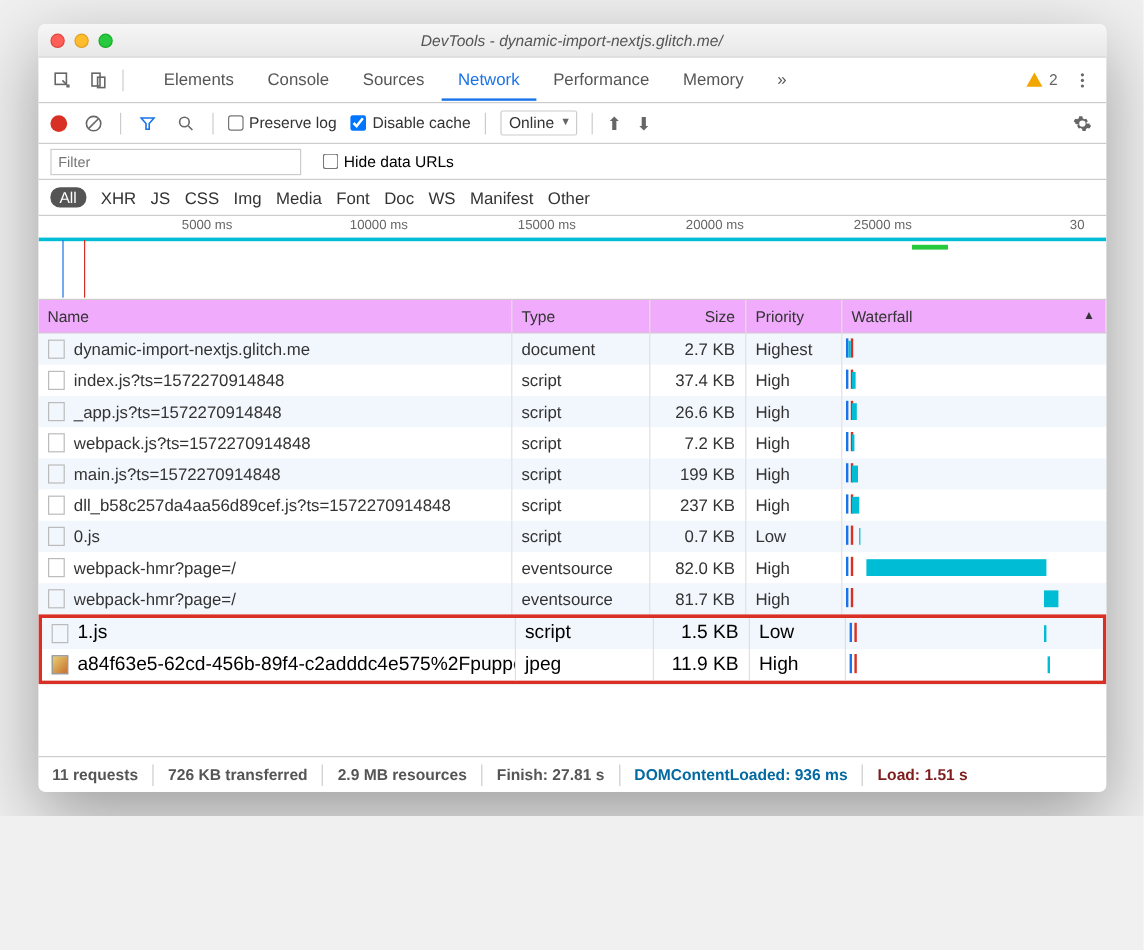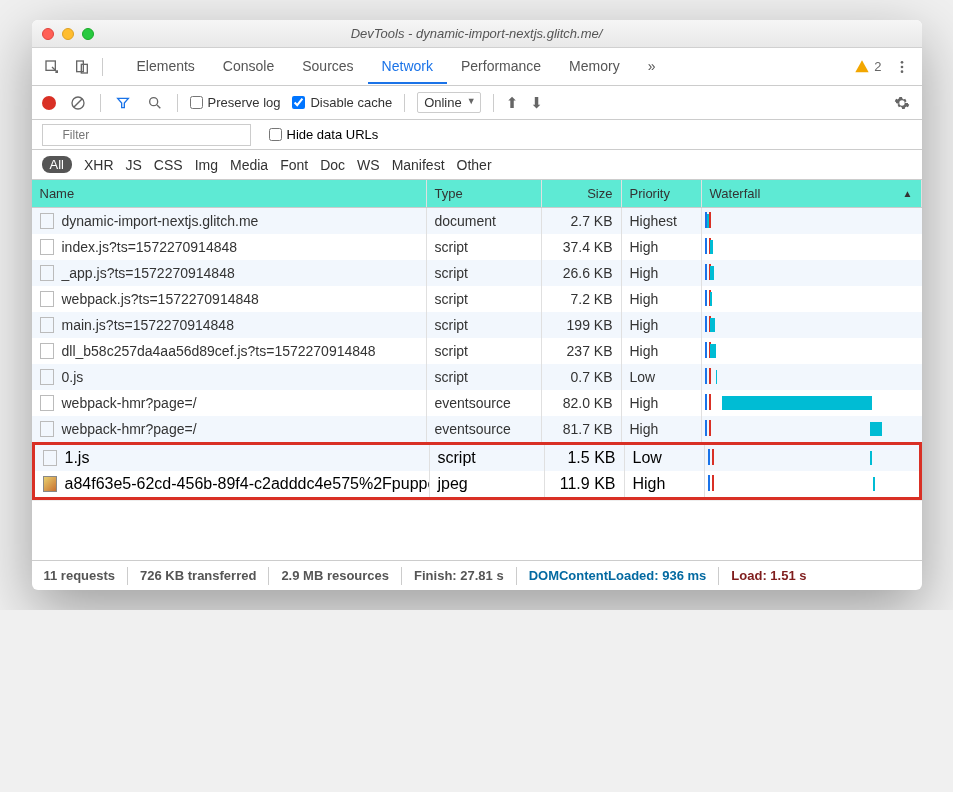--- a/index.html
+++ b/index.html
@@ -21,30 +21,30 @@
 .tabs-right { margin-left: auto; display: flex; align-items: center; gap: 10px; color: #666; }
 .warn { display: flex; align-items: center; gap: 4px; font-size: 13px; }
 .toolbar { height: 34px; border-bottom: 1px solid #ccc; display: flex; align-items: center; padding: 0 10px; gap: 12px; font-size: 13px; color: #333; }
 .rec-dot { width: 14px; height: 14px; border-radius: 50%; background: #d93025; }
 .sep { width: 1px; height: 18px; background: #ccc; }
 .cb { display: inline-flex; align-items: center; gap: 5px; }
 .cb input { width: 13px; height: 13px; }
 .select-wrap { border: 1px solid #ccc; padding: 2px 18px 2px 6px; border-radius: 2px; position: relative; background: #fff; }
 .select-wrap::after { content: "▼"; position: absolute; right: 4px; top: 3px; font-size: 9px; color: #666; }
 .filter-row { height: 30px; border-bottom: 1px solid #ccc; display: flex; align-items: center; gap: 18px; padding: 0 10px; font-size: 13px; }
-.filter-input { width: 209px; height: 22px; border: 1px solid #ccc; padding: 0 20px; font-size: 12px; color: #999; }
+.filter-input { width: 209px; height: 22px; border: 1px solid #ccc; padding: 0 6px; font-size: 12px; color: #999; }
 .type-row { height: 30px; border-bottom: 1px solid #ccc; display: flex; align-items: center; gap: 12px; padding: 0 10px; font-size: 14px; color: #333; }
 .type-chip { background: #555; color: #fff; padding: 1px 8px; border-radius: 8px; font-size: 13px; }
 .timeline { height: 70px; border-bottom: 1px solid #ccc; position: relative; font-size: 11px; color: #666; overflow: hidden; }
 .tl-ticks { position: absolute; top: 2px; left: 0; right: 0; display: flex; }
 .tl-tick { position: absolute; }
 .tl-body { position: absolute; top: 18px; left: 0; right: 0; bottom: 0; }
 .tl-line { position: absolute; top: 2px; width: 1px; height: 48px; }
 .tl-bar { position: absolute; top: 0; height: 3px; background: #00bcd4; }
-.table-header { height: 28px; border-bottom: 1px solid #ccc; display: flex; font-size: 13px; color: #333; background: #5eead4; }
+.table-header { height: 28px; border-bottom: 1px solid #ccc; display: flex; font-size: 13px; color: #333; background: #f0abfc; }
 .th { padding: 5px 8px; border-right: 1px solid #e0e0e0; display: flex; align-items: center; }
 .col-name { width: 395px; }
 .col-type { width: 115px; }
 .col-size { width: 80px; text-align: right; justify-content: flex-end; }
 .col-priority { width: 80px; }
 .col-waterfall { flex: 1; display: flex; align-items: center; }
 .table-body { font-size: 14px; color: #333; }
 .tr { height: 26px; display: flex; align-items: center; }
 .tr:nth-child(odd) { background: #f2f7fd; }
 .tr:nth-child(even) { background: #fff; }
@@ -174,20 +174,36 @@
     <span>CSS</span>
     <span>Img</span>
     <span>Media</span>
     <span>Font</span>
     <span>Doc</span>
     <span>WS</span>
     <span>Manifest</span>
     <span>Other</span>
   </div>
 
+  <div class="timeline">
+    <div class="tl-ticks">
+      <div class="tl-tick" style="left:120px">5000 ms</div>
+      <div class="tl-tick" style="left:260px">10000 ms</div>
+      <div class="tl-tick" style="left:400px">15000 ms</div>
+      <div class="tl-tick" style="left:540px">20000 ms</div>
+      <div class="tl-tick" style="left:680px">25000 ms</div>
+      <div class="tl-tick" style="left:860px">30</div>
+    </div>
+    <div class="tl-body">
+      <div class="tl-bar" style="left:0; width:100%;"></div>
+      <div class="tl-line" style="left:20px; background:#1a73e8;"></div>
+      <div class="tl-line" style="left:38px; background:#d93025;"></div>
+      <div class="tl-bar" style="left:728px; top:6px; width:30px; height:4px; background:#27c93f;"></div>
+    </div>
+  </div>
 
   <div class="table-header">
     <div class="th col-name">Name</div>
     <div class="th col-type">Type</div>
     <div class="th col-size">Size</div>
     <div class="th col-priority">Priority</div>
     <div class="th col-waterfall">
         <span>Waterfall</span>
         <span style="margin-left:auto;font-size:10px">▲</span>
       </div>

